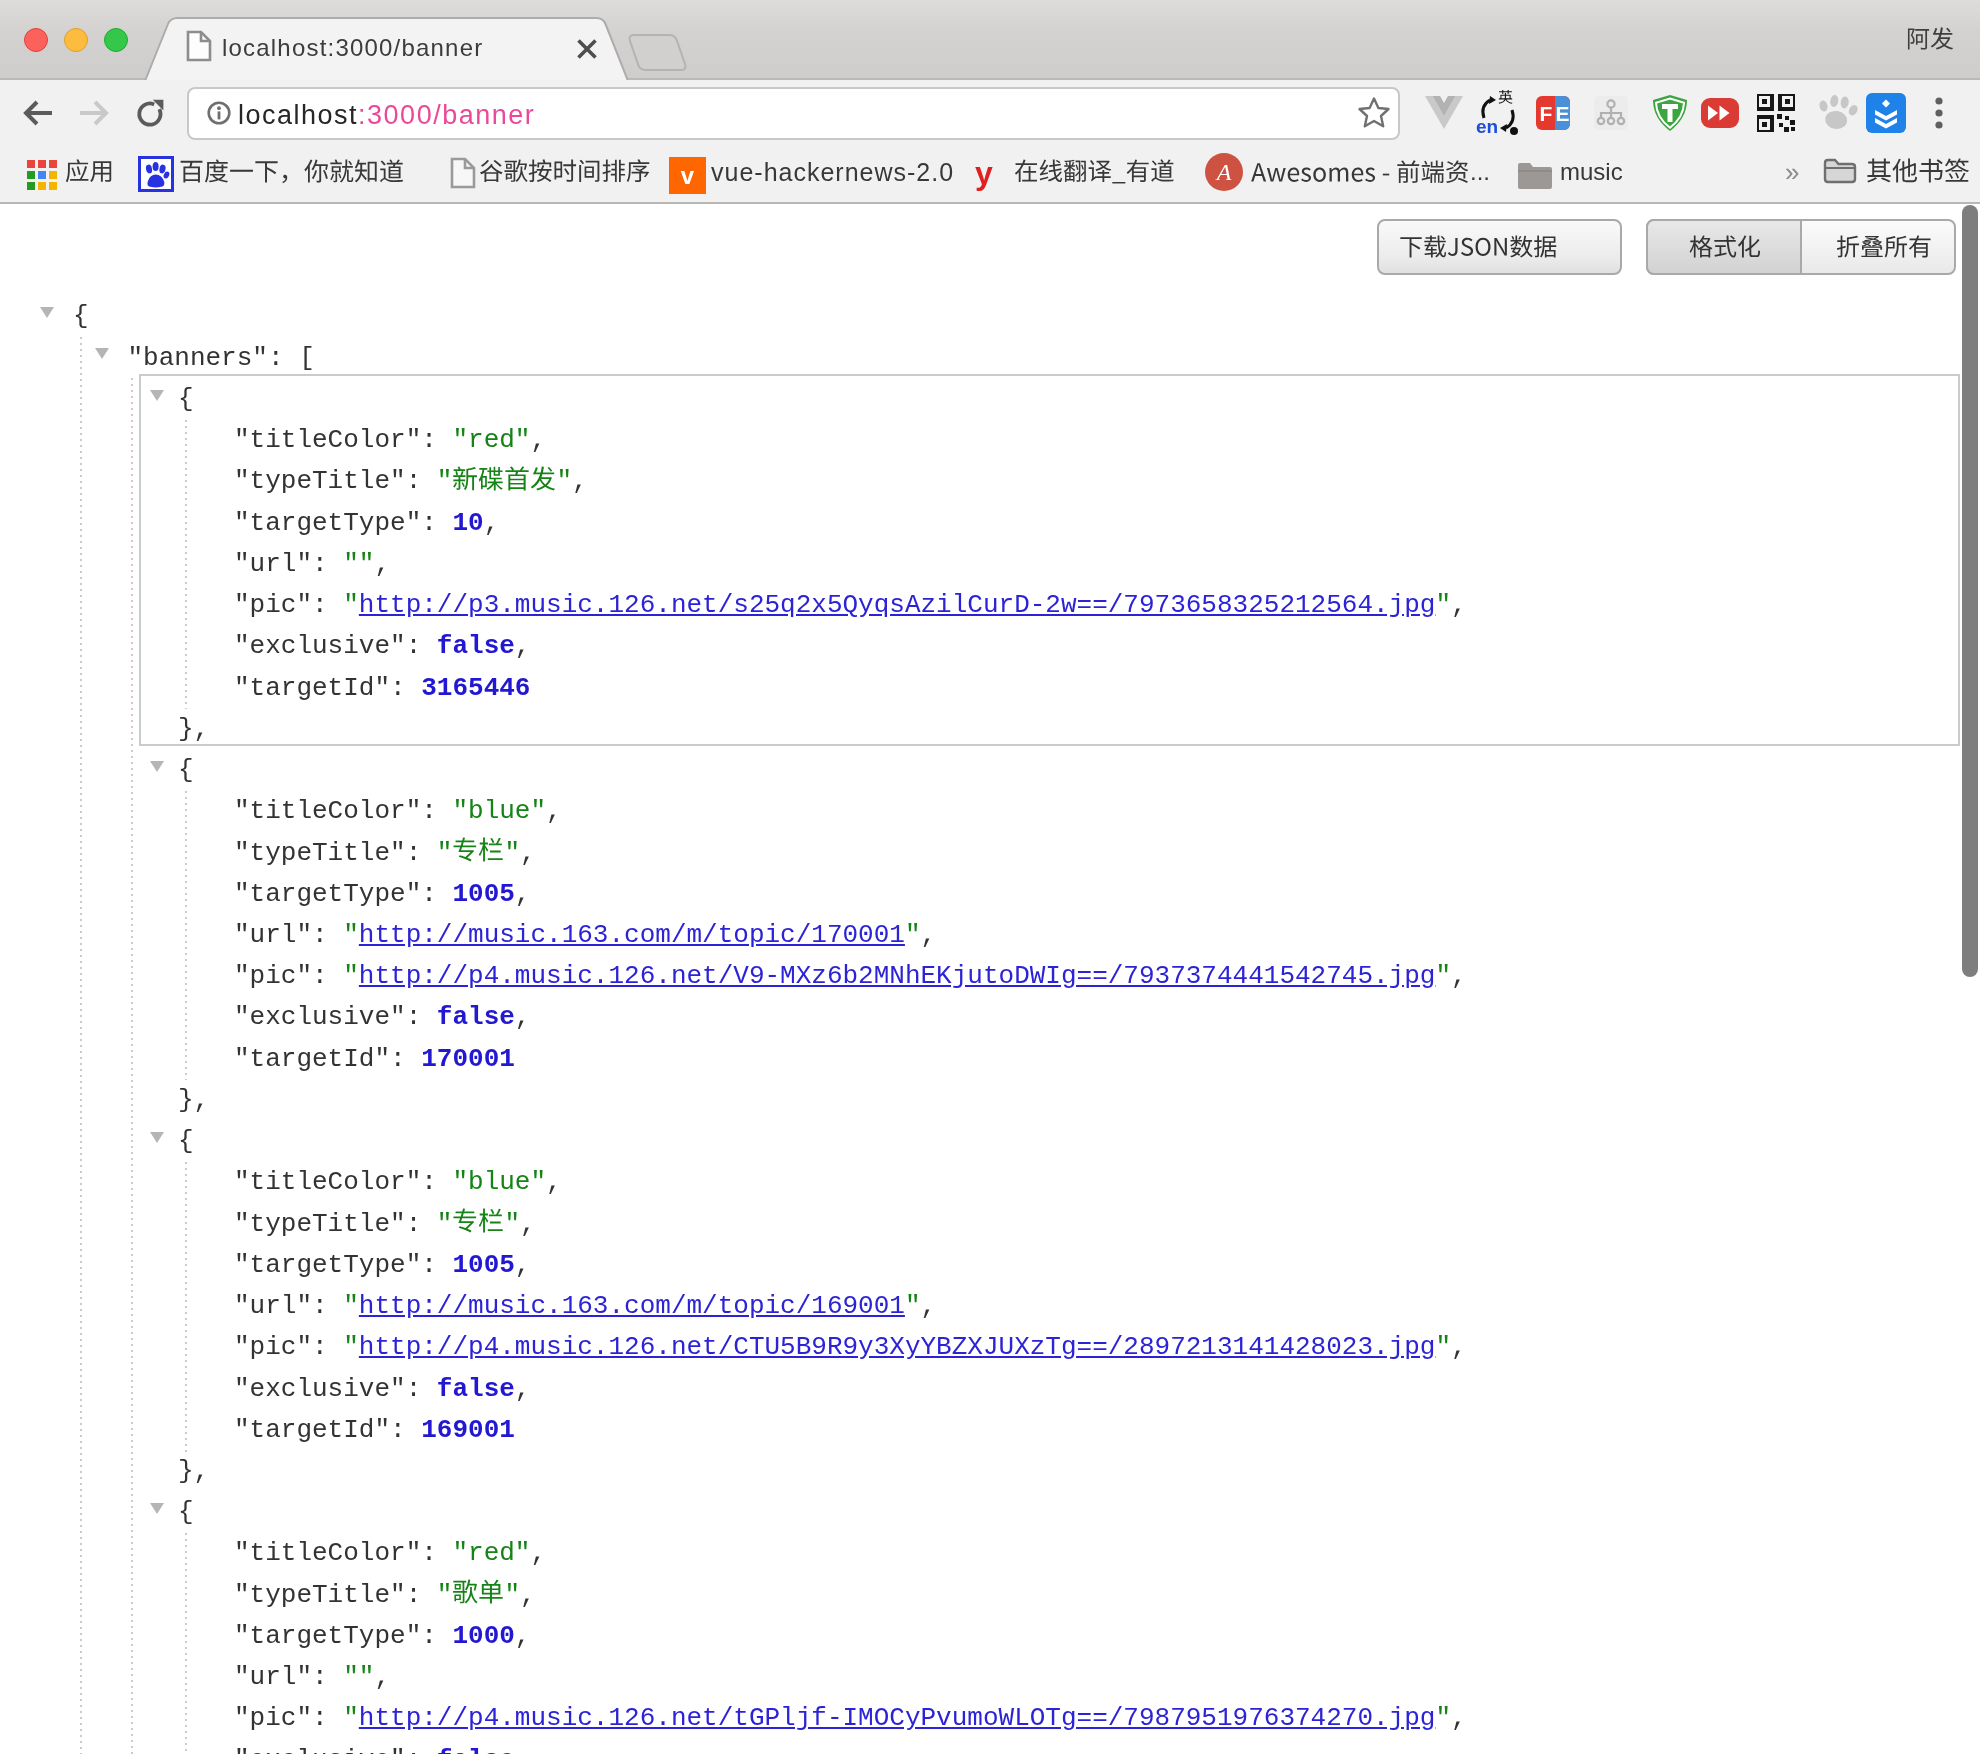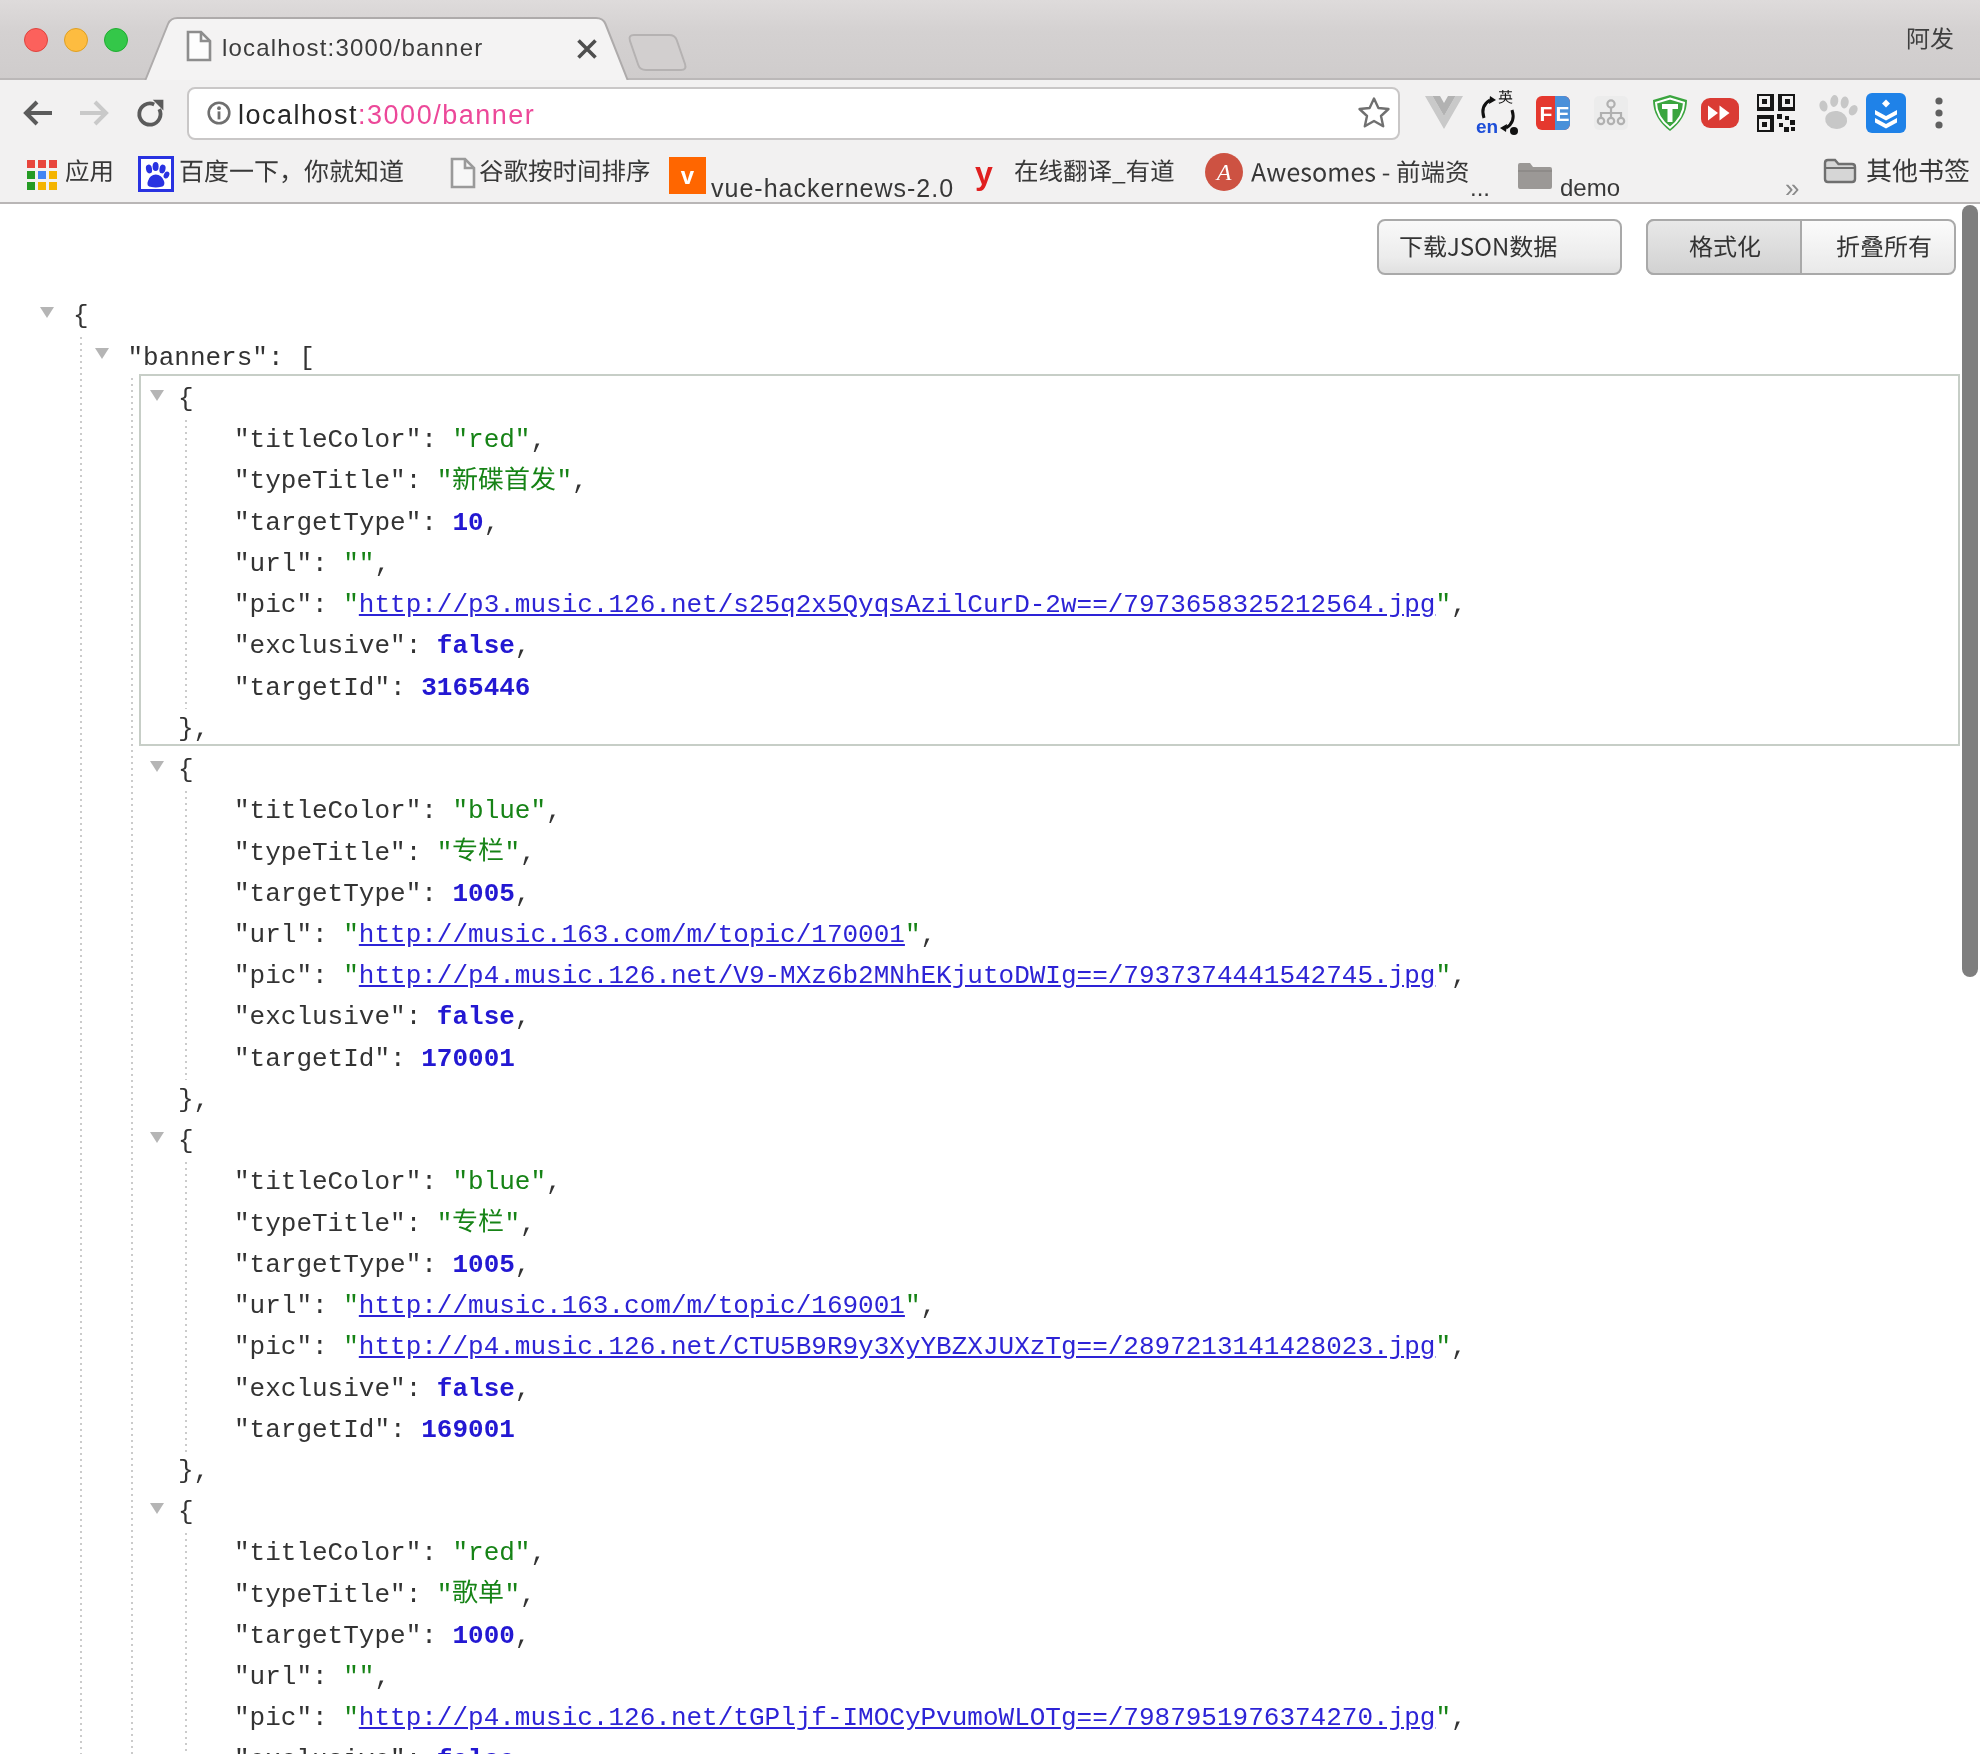--- a/index.html
+++ b/index.html
@@ -21,21 +21,21 @@
 .ln{position:absolute;font-family:"Liberation Mono",monospace;font-size:26px;line-height:41.2px;height:41.2px;white-space:pre;color:#333}
 .s{color:#168316}
 .n{color:#2318d2;font-weight:bold}
 .a{color:#2d23d6;text-decoration:underline}
 .tri{position:absolute;width:0;height:0;border-left:7px solid transparent;border-right:7px solid transparent;border-top:11px solid #b5b5b5}
 .guide{position:absolute;width:2px;background:repeating-linear-gradient(180deg,#cbcbcb 0px,#cbcbcb 2px,rgba(0,0,0,0) 2px,rgba(0,0,0,0) 6px)}
 #hoverbox{position:absolute;left:139px;top:374px;width:1821px;height:372px;border:2px solid #c7cec7;background:transparent}
 #sthumb{position:absolute;left:1962px;top:205px;width:16px;height:772px;border-radius:8px;background:#7e7e7e}
 .btn{position:absolute;top:219px;height:56px;border:2px solid #a9a9a9;border-radius:8px;
   background:linear-gradient(180deg,#f9f9f9 0%,#ececec 70%,#e0e0e0 100%)}
-.bm{position:absolute;top:162px;height:52px;display:flex;align-items:center;white-space:pre;font-size:24px;color:#383838}
+.bm{position:absolute;top:146px;height:52px;display:flex;align-items:center;white-space:pre;font-size:24px;color:#383838}
 </style></head><body>
 <div id="win">
     <div id="titlebar"></div>
     <div id="tbline"></div>
     <div class="tl" style="left:24px;background:#fc615c;border:1px solid #df443e"></div>
     <div class="tl" style="left:64px;background:#fdbc40;border:1px solid #dfa023"></div>
     <div class="tl" style="left:104px;background:#34c749;border:1px solid #20ad31"></div>
     <svg class="abs" style="left:0;top:0" width="720" height="82" viewBox="0 0 720 82">
 <path d="M145,81 L168,24 Q170.5,18 177.5,18 L596,18 Q603,18 605.5,24 L628,81 Z" fill="#f4f3f3" stroke="#aeabab" stroke-width="2"></path>
 <path d="M634,35 L669,35 Q675,35 676.7,40 L685,64 Q687,70 681,70 L646,70 Q640,70 638.3,65 L630,41 Q628,35 634,35 Z" fill="#d2cfcf" stroke="#b5b2b2" stroke-width="2"></path>
@@ -245,21 +245,21 @@
     <div class="abs" style="left:1396px;top:158.6px"><svg class="" width="73.5" height="29.4" viewBox="0 0 73.5 29.4" style="" xmlns="http://www.w3.org/2000/svg" fill="#383838">
         <path transform="translate(0.00,22.05) scale(0.024500,-0.024500)" d="M604 514V104H674V514ZM807 544V14C807 -1 802 -5 786 -5C769 -6 715 -6 654 -4C665 -24 677 -56 681 -76C758 -77 809 -75 839 -63C870 -51 881 -30 881 13V544ZM723 845C701 796 663 730 629 682H329L378 700C359 740 316 799 278 841L208 816C244 775 281 721 300 682H53V613H947V682H714C743 723 775 773 803 819ZM409 301V200H187V301ZM409 360H187V459H409ZM116 523V-75H187V141H409V7C409 -6 405 -10 391 -10C378 -11 332 -11 281 -9C291 -28 302 -57 307 -76C374 -76 419 -75 446 -63C474 -52 482 -32 482 6V523Z"></path>
         <path transform="translate(24.50,22.05) scale(0.024500,-0.024500)" d="M50 652V582H387V652ZM82 524C104 411 122 264 126 165L186 176C182 275 163 420 140 534ZM150 810C175 764 204 701 216 661L283 684C270 724 241 784 214 830ZM407 320V-79H475V255H563V-70H623V255H715V-68H775V255H868V-10C868 -19 865 -22 856 -22C848 -23 823 -23 795 -22C803 -39 813 -64 816 -82C861 -82 888 -81 909 -70C930 -60 934 -43 934 -11V320H676L704 411H957V479H376V411H620C615 381 608 348 602 320ZM419 790V552H922V790H850V618H699V838H627V618H489V790ZM290 543C278 422 254 246 230 137C160 120 94 105 44 95L61 20C155 44 276 75 394 105L385 175L289 151C313 258 338 412 355 531Z"></path>
         <path transform="translate(49.00,22.05) scale(0.024500,-0.024500)" d="M85 752C158 725 249 678 294 643L334 701C287 736 195 779 123 804ZM49 495 71 426C151 453 254 486 351 519L339 585C231 550 123 516 49 495ZM182 372V93H256V302H752V100H830V372ZM473 273C444 107 367 19 50 -20C62 -36 78 -64 83 -82C421 -34 513 73 547 273ZM516 75C641 34 807 -32 891 -76L935 -14C848 30 681 92 557 130ZM484 836C458 766 407 682 325 621C342 612 366 590 378 574C421 609 455 648 484 689H602C571 584 505 492 326 444C340 432 359 407 366 390C504 431 584 497 632 578C695 493 792 428 904 397C914 416 934 442 949 456C825 483 716 550 661 636C667 653 673 671 678 689H827C812 656 795 623 781 600L846 581C871 620 901 681 927 736L872 751L860 747H519C534 773 546 800 556 826Z"></path>
       </svg></div>
     <div class="bm" style="left:1470px">...</div>
     <svg class="abs" style="left:1516px;top:161px" width="38" height="30" viewBox="0 0 38 30">
 <path d="M2,4 Q2,2 4,2 L14,2 L17,6 L34,6 Q36,6 36,8 L36,26 Q36,28 34,28 L4,28 Q2,28 2,26 Z" fill="#9b9896"></path>
 <path d="M2,10 L36,10" stroke="#8a8785" stroke-width="1.5"></path>
     </svg>
-    <div class="bm" style="left:1560px">demo</div>
+    <div class="bm" style="left:1560px">music</div>
     <div class="bm" style="left:1785px;color:#8a8a8a;font-size:26px">»</div>
     <svg class="abs" style="left:1822px;top:157px" width="36" height="28" viewBox="0 0 36 28">
 <path d="M3,6 Q3,3 6,3 L13,3 L16.5,7 L30,7 Q33,7 33,10 L33,22 Q33,25 30,25 L6,25 Q3,25 3,22 Z" fill="#d6d6d6" stroke="#6f6f6f" stroke-width="2.4"></path>
 <path d="M3.5,11 L32.5,11" stroke="#6f6f6f" stroke-width="2"></path>
     </svg>
     <div class="abs" style="left:1866px;top:157.2px"><svg class="" width="104.0" height="31.2" viewBox="0 0 104.0 31.2" style="" xmlns="http://www.w3.org/2000/svg" fill="#383838">
         <path transform="translate(0.00,23.40) scale(0.026000,-0.026000)" d="M573 65C691 21 810 -33 880 -76L949 -26C871 15 743 71 625 112ZM361 118C291 69 153 11 45 -21C61 -36 83 -62 94 -78C202 -43 339 15 428 71ZM686 839V723H313V839H239V723H83V653H239V205H54V135H946V205H761V653H922V723H761V839ZM313 205V315H686V205ZM313 653H686V553H313ZM313 488H686V379H313Z"></path>
         <path transform="translate(26.00,23.40) scale(0.026000,-0.026000)" d="M398 740V476L271 427L300 360L398 398V72C398 -38 433 -67 554 -67C581 -67 787 -67 815 -67C926 -67 951 -22 963 117C941 122 911 135 893 147C885 29 875 2 813 2C769 2 591 2 556 2C485 2 472 14 472 72V427L620 485V143H691V512L847 573C846 416 844 312 837 285C830 259 820 255 802 255C790 255 753 254 726 256C735 238 742 208 744 186C775 185 818 186 846 193C877 201 898 220 906 266C915 309 918 453 918 635L922 648L870 669L856 658L847 650L691 590V838H620V562L472 505V740ZM266 836C210 684 117 534 18 437C32 420 53 382 60 365C94 401 128 442 160 487V-78H234V603C273 671 308 743 336 815Z"></path>
         <path transform="translate(52.00,23.40) scale(0.026000,-0.026000)" d="M717 760C781 717 864 656 905 617L951 674C909 711 824 770 762 810ZM126 665V592H418V395H60V323H418V-79H494V323H864C853 178 839 115 819 97C809 88 798 87 777 87C754 87 689 88 626 94C640 73 650 43 652 21C713 18 773 17 804 19C839 22 862 28 882 50C912 79 928 160 943 361C944 372 946 395 946 395H800V665H494V837H418V665ZM494 395V592H726V395Z"></path>
         <path transform="translate(78.00,23.40) scale(0.026000,-0.026000)" d="M424 280C460 215 498 128 512 75L576 101C561 153 521 238 484 302ZM176 252C219 190 266 108 286 57L349 88C329 139 280 219 236 279ZM701 403H294V339H701ZM574 845C548 772 503 701 449 654C460 648 477 638 491 628C388 514 204 420 35 370C52 354 70 329 80 310C152 334 225 365 294 403C370 444 441 493 501 547C606 451 773 362 916 319C927 339 948 367 964 381C816 418 637 502 542 586L563 610L526 629C542 647 558 668 573 690H665C698 647 730 592 744 557L815 575C802 607 774 652 745 690H939V752H611C624 777 635 802 645 828ZM185 845C154 746 99 647 37 583C54 573 85 554 99 542C133 582 167 633 197 690H241C266 646 289 593 299 558L366 578C358 608 338 651 316 690H477V752H227C237 777 247 802 256 827ZM759 297C717 200 658 91 600 13H63V-54H934V13H686C734 91 786 190 827 277Z"></path>

